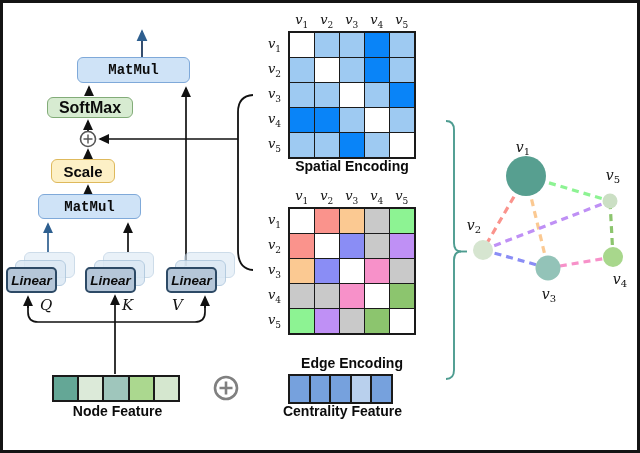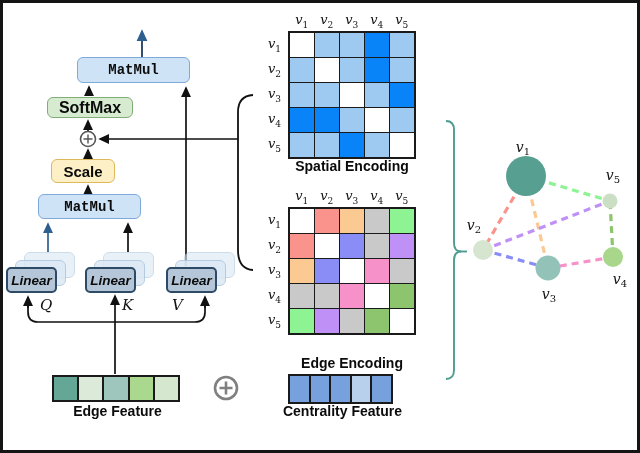--- a/index.html
+++ b/index.html
@@ -220,21 +220,21 @@
   </div>
 
   <div>
     <div class="vector vec-nf" style="left:52px;top:375px;">
         <div style="background: rgb(100, 167, 150);"></div>
         <div style="background: rgb(220, 234, 217);"></div>
         <div style="background: rgb(159, 198, 188);"></div>
         <div style="background: rgb(171, 216, 143);"></div>
         <div style="background: rgb(213, 231, 207);"></div>
       </div>
-    <div class="enc-title" style="left:40px;top:403px;width:155px;">Edge Feature</div>
+    <div class="enc-title" style="left:40px;top:403px;width:155px;">Node Feature</div>
   </div>
   <div>
     <div class="vector vec-ce" style="left:288px;top:374px;">
         <div style="background: rgb(118, 161, 221);"></div>
         <div style="background: rgb(118, 161, 221);"></div>
         <div style="background: rgb(118, 161, 221);"></div>
         <div style="background: rgb(185, 208, 237);"></div>
         <div style="background: rgb(118, 161, 221);"></div>
       </div>
     <div class="enc-title" style="left:260px;top:403px;width:165px;">Centrality Feature</div>

